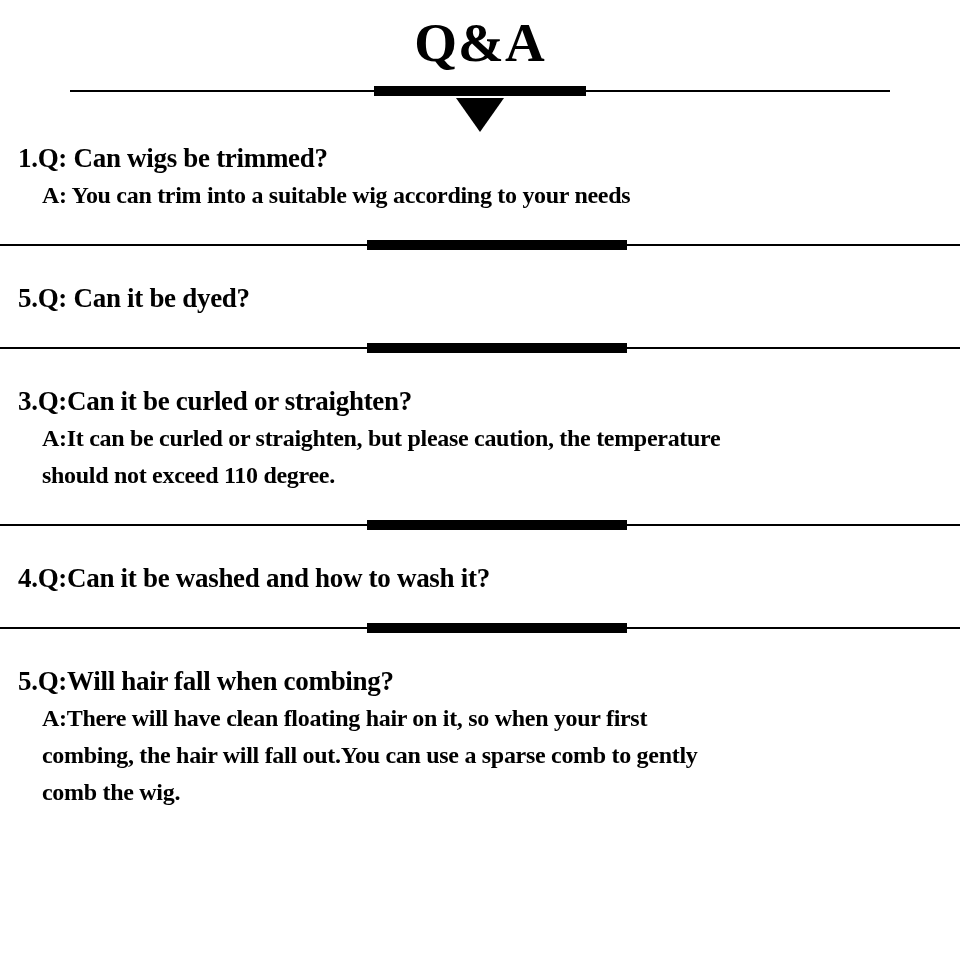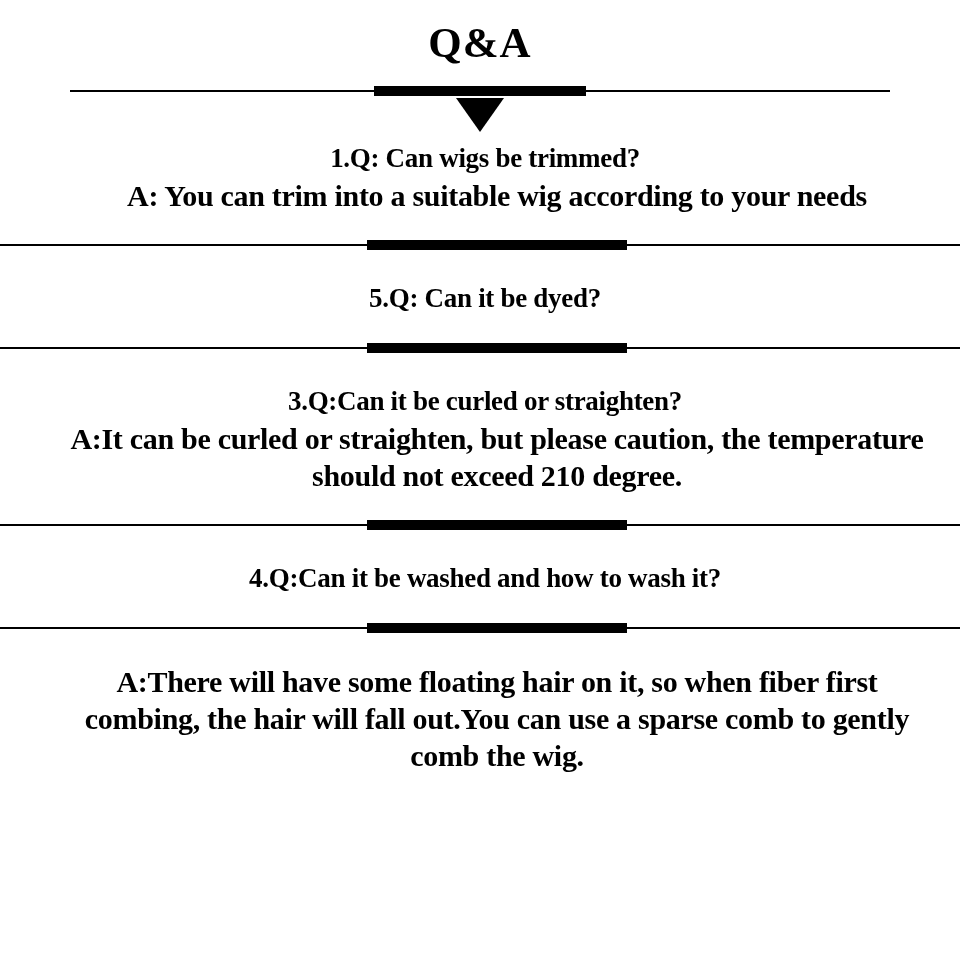--- a/index.html
+++ b/index.html
@@ -10,21 +10,21 @@
     color: #000000;
     font-family: "Liberation Serif", "DejaVu Serif", serif;
     font-weight: 700;
     overflow: hidden;
   }
 
   
   .page-title {
     margin: 14px 0 0 0;
     text-align: center;
-    font-size: 43px;
+    font-size: 55px;
     line-height: 58px;
     font-weight: 700;
     letter-spacing: 1px;
   }
   .header-rule {
     position: relative;
     height: 10px;
     margin: 14px 70px 0 70px;
   }
   .header-rule .thin {
@@ -43,30 +43,30 @@
   .down-triangle {
     width: 0; height: 0;
     margin: 2px auto 0 auto;
     border-left: 24px solid transparent;
     border-right: 24px solid transparent;
     border-top: 34px solid #000;
   }
 
   
   .qa-list { margin-top: 8px; }
-  .qa-item { padding: 0 8px 0 18px; text-align: center; }
+  .qa-item { padding: 0 8px 0 18px; }
   .qa-question {
     margin: 0;
     font-size: 27px;
     line-height: 37px;
     letter-spacing: -0.3px;
   }
   .qa-answer {
     margin: 0 0 0 24px;
-    font-size: 30px;
+    font-size: 24px;
     line-height: 37px;
     letter-spacing: -0.3px;
     white-space: pre-line;
   }
 
   
   .divider {
     position: relative;
     height: 10px;
     margin: 26px 0 30px 0;
@@ -110,31 +110,32 @@
   <section class="qa-item">
     <p class="qa-question">5.Q: Can it be dyed?</p>
   </section>
 <div class="divider">
       <span class="thin"></span>
       <span class="thick"></span>
     </div>
   <section class="qa-item">
     <p class="qa-question">3.Q:Can it be curled or straighten?</p>
     <p class="qa-answer">A:It can be curled or straighten, but please caution, the temperature
-should not exceed 210 degree.</p>
+should not exceed 110 degree.</p>
   </section>
 <div class="divider">
       <span class="thin"></span>
       <span class="thick"></span>
     </div>
   <section class="qa-item">
     <p class="qa-question">4.Q:Can it be washed and how to wash it?</p>
   </section>
 <div class="divider">
       <span class="thin"></span>
       <span class="thick"></span>
     </div>
   <section class="qa-item">
-    <p class="qa-answer">A:There will have some floating hair on it, so when fiber first
+    <p class="qa-question">5.Q:Will hair fall when combing?</p>
+    <p class="qa-answer">A:There will have clean floating hair on it, so when your first
 combing, the hair will fall out.You can use a sparse comb to gently
 comb the wig.</p>
   </section>
 </main>
 
 </body></html>

